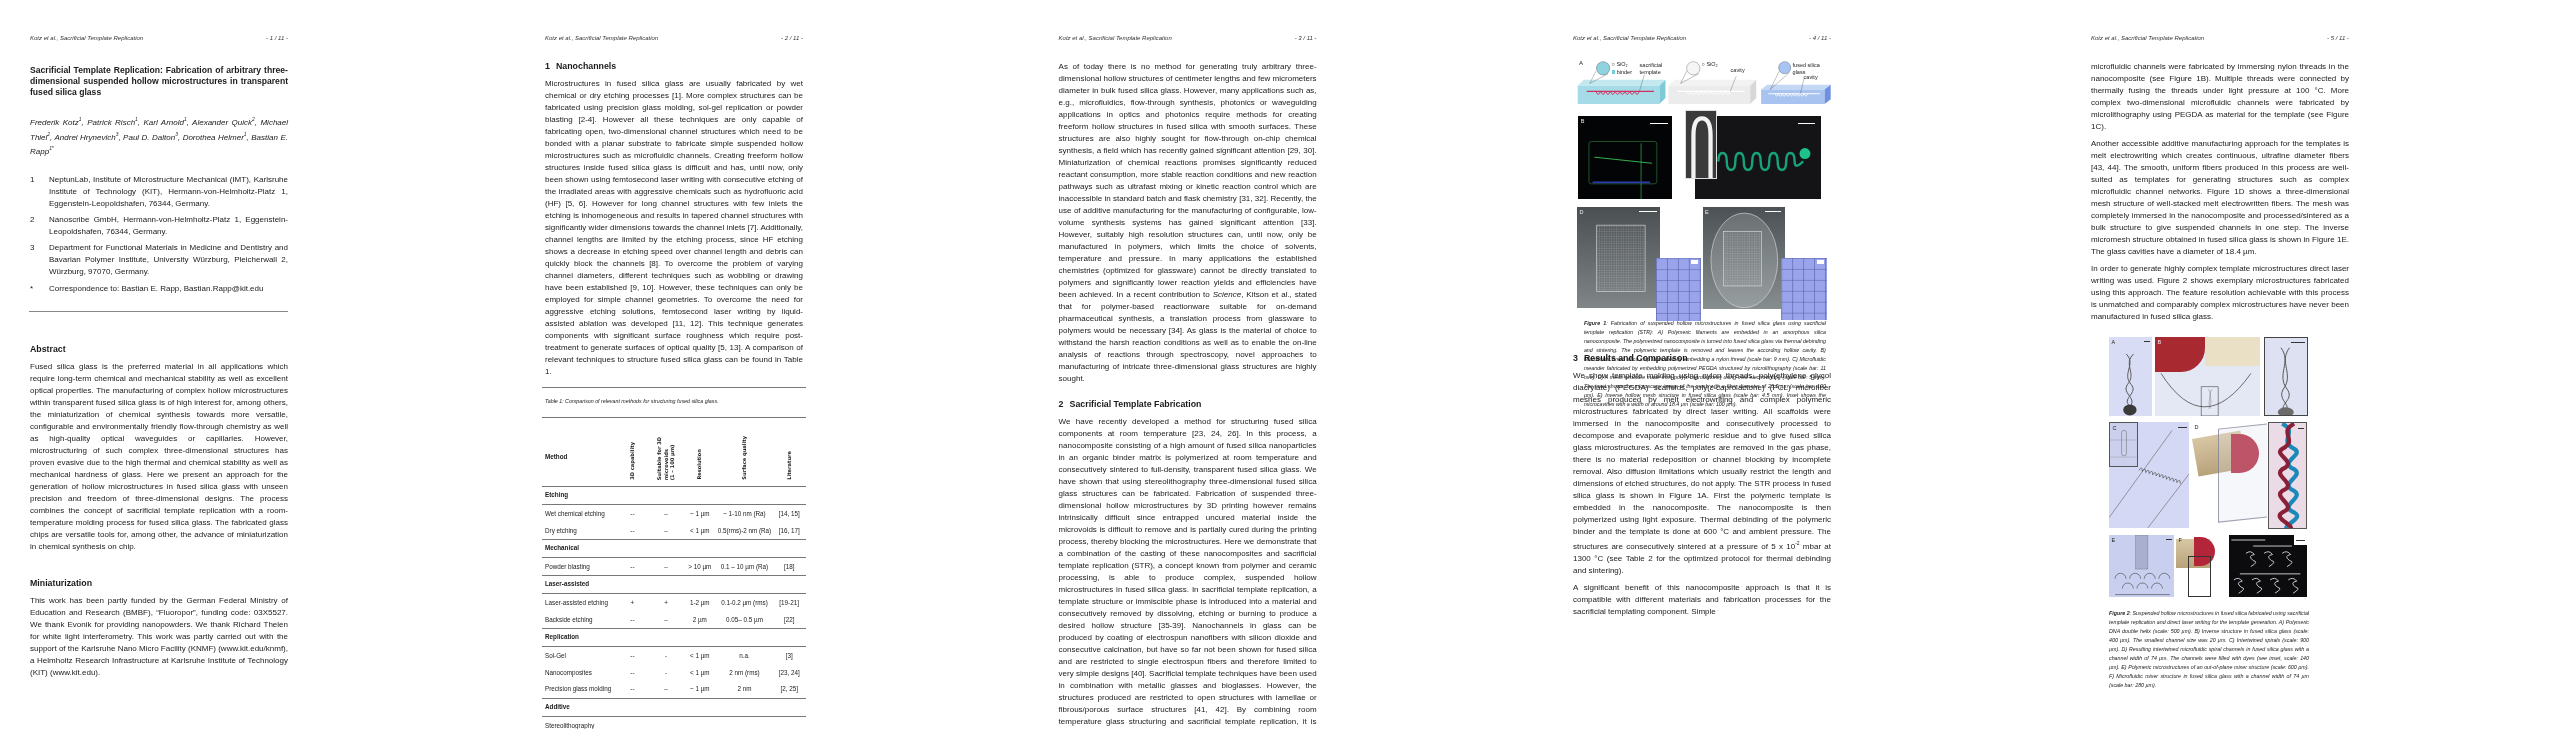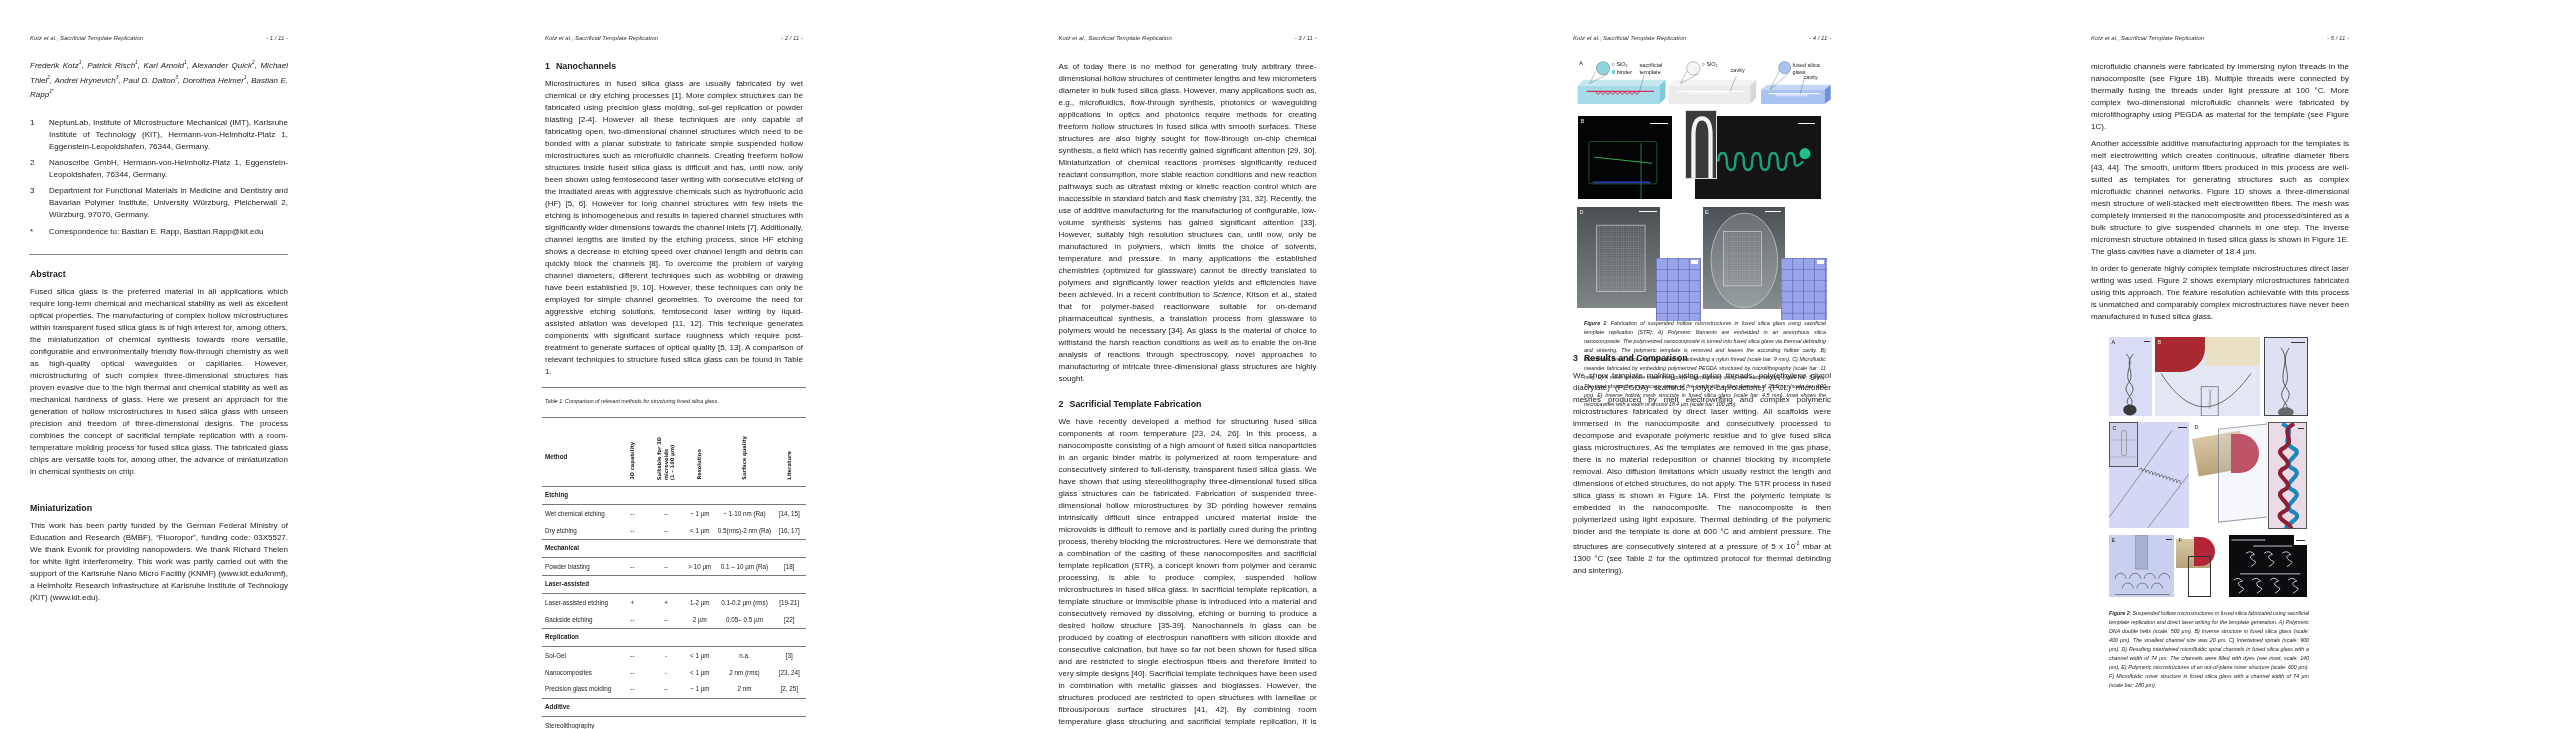--- a/index.html
+++ b/index.html
@@ -22,21 +22,21 @@
   .page-num { font-style: italic; }
   .content { width: 258px; font-size: 8px; line-height: 12px; text-align: justify; }
   .title { font-weight: bold; font-size: 8.6px; line-height: 11px; margin-top: 24px; text-align: justify; }
   .authors { font-style: italic; font-size: 8px; line-height: 11.5px; margin-top: 16.4px; }
   .authors sup { font-size: 4.9px; }
   .affils { margin-top: 17px; }
   .affil { display: flex; font-size: 8px; line-height: 12px; margin-bottom: 4.3px; }
   .affil .num { width: 19px; flex: none; }
   .affil .txt { flex: 1; text-align: justify; }
   .rule { border-top: 0.9px solid #888; margin-top: 16px; width: 259px; margin-left: -0.6px; }
-  .section-h { font-weight: bold; font-size: 8.8px; margin-top: 13px; margin-bottom: 6px; }
+  .section-h { font-weight: bold; font-size: 8.8px; margin-top: 31px; margin-bottom: 6px; }
   .num-h { font-weight: bold; font-size: 8.8px; margin-bottom: 6px; display: flex; }
   .num-h .n { width: 11px; }
   p.body { margin-bottom: 4.9px; }
   .hdr-gap { height: 22.5px; }
 
   
   .tbl-rule { border-top: 0.8px solid #777; width: 264px; margin-left: -3px; }
   .tbl-caption { font-style: italic; font-size: 5.3px; margin: 7.3px 0 10.3px; }
   table.cmp { width: 264px; margin-left: -3px; border-collapse: collapse; font-size: 6.3px; }
   table.cmp th { font-size: 6.3px; vertical-align: bottom; padding: 0 0 6px 0; font-weight: bold; }
@@ -69,20 +69,21 @@
 <body>
 
 <div class="spread">
 
   <div class="page">
     <div class="running-header">
       <span>Kotz et al., Sacrificial Template Replication</span>
       <span class="page-num">- 1 / 11 -</span>
     </div>
     <div class="content">
+      <div class="title">Sacrificial Template Replication: Fabrication of arbitrary three-dimensional suspended hollow microstructures in transparent fused silica glass</div>
       <div class="authors" id="author-list"><span>Frederik Kotz</span><sup>1</sup>, <span>Patrick Risch</span><sup>1</sup>, <span>Karl Arnold</span><sup>1</sup>, <span>Alexander Quick</span><sup>2</sup>, <span>Michael Thiel</span><sup>2</sup>, <span>Andrei Hrynevich</span><sup>3</sup>, <span>Paul D. Dalton</span><sup>3</sup>, <span>Dorothea Helmer</span><sup>1</sup>, <span>Bastian E. Rapp</span><sup>1*</sup></div>
       <div class="affils">
         <div class="affil">
             <span class="num">1</span>
             <span class="txt">NeptunLab, Institute of Microstructure Mechanical (IMT), Karlsruhe Institute of Technology (KIT), Hermann-von-Helmholtz-Platz 1, Eggenstein-Leopoldshafen, 76344, Germany.</span>
           </div>
         <div class="affil">
             <span class="num">2</span>
             <span class="txt">Nanoscribe GmbH, Hermann-von-Helmholtz-Platz 1, Eggenstein-Leopoldshafen, 76344, Germany.</span>
           </div>
@@ -374,20 +375,21 @@
       </div>
 
       <div class="fig-caption" style="position:absolute;left:7.3px;top:261px;width:242px"><b>Figure 1</b><span>: Fabrication of suspended hollow microstructures in fused silica glass using sacrificial template replication (STR): A) Polymeric filaments are embedded in an amorphous silica nanocomposite. The polymerized nanocomposite is turned into fused silica glass via thermal debinding and sintering. The polymeric template is removed and leaves the according hollow cavity. B) Microfluidic fused silica chip fabricated by embedding a nylon thread (scale bar: 9 mm). C) Microfluidic meander fabricated by embedding polymerized PEGDA structured by microlithography (scale bar: 11 mm). D) A mesh structure made from poly(ε-caprolactone) using melt electrowriting (scale bar: 5 mm). The inset shows the microscopy image of the mesh with a fiber diameter of 25.0 µm (scale bar: 100 µm). E) Inverse hollow mesh structure in fused silica glass (scale bar: 4.5 mm). Inset shows the microcavities with a width of around 18.4 µm (scale bar: 100 µm).</span></div>
     </div>
     <div class="content" style="margin-top:-12px">
       <div class="num-h">
         <span class="n">3</span>
         <span>Results and Comparison</span>
       </div>
       <p class="body"><span>We show template molding using nylon threads, poly(ethylene glycol diacrylate) (PEGDA) scaffolds, poly(ε-caprolactone) (PCL) microfiber meshes produced by melt electrowriting and complex polymeric microstructures fabricated by direct laser writing. All scaffolds were immersed in the nanocomposite and consecutively processed to decompose and evaporate polymeric residue and to give fused silica glass microstructures. As the templates are removed in the gas phase, there is no material redeposition or channel blocking by incomplete removal. Also diffusion limitations which usually restrict the length and dimensions of etched structures, do not apply. The STR process in fused silica glass is shown in Figure 1A. First the polymeric template is embedded in the nanocomposite. The nanocomposite is then polymerized using light exposure. Thermal debinding of the polymeric binder and the template is done at 600 °C and ambient pressure. The structures are consecutively sintered at a pressure of 5 x 10</span><sup style="font-size:4.9px">-2</sup><span> mbar at 1300 °C (see Table 2 for the optimized protocol for thermal debinding and sintering).</span></p>
+      <p class="body">A significant benefit of this nanocomposite approach is that it is compatible with different materials and fabrication processes for the sacrificial templating component. Simple</p>
     </div>
   </div>
 
   <div class="page">
     <div class="running-header">
       <span>Kotz et al., Sacrificial Template Replication</span>
       <span class="page-num">- 5 / 11 -</span>
     </div>
     <div class="content">
       <div class="hdr-gap" style="height:20px"></div>

